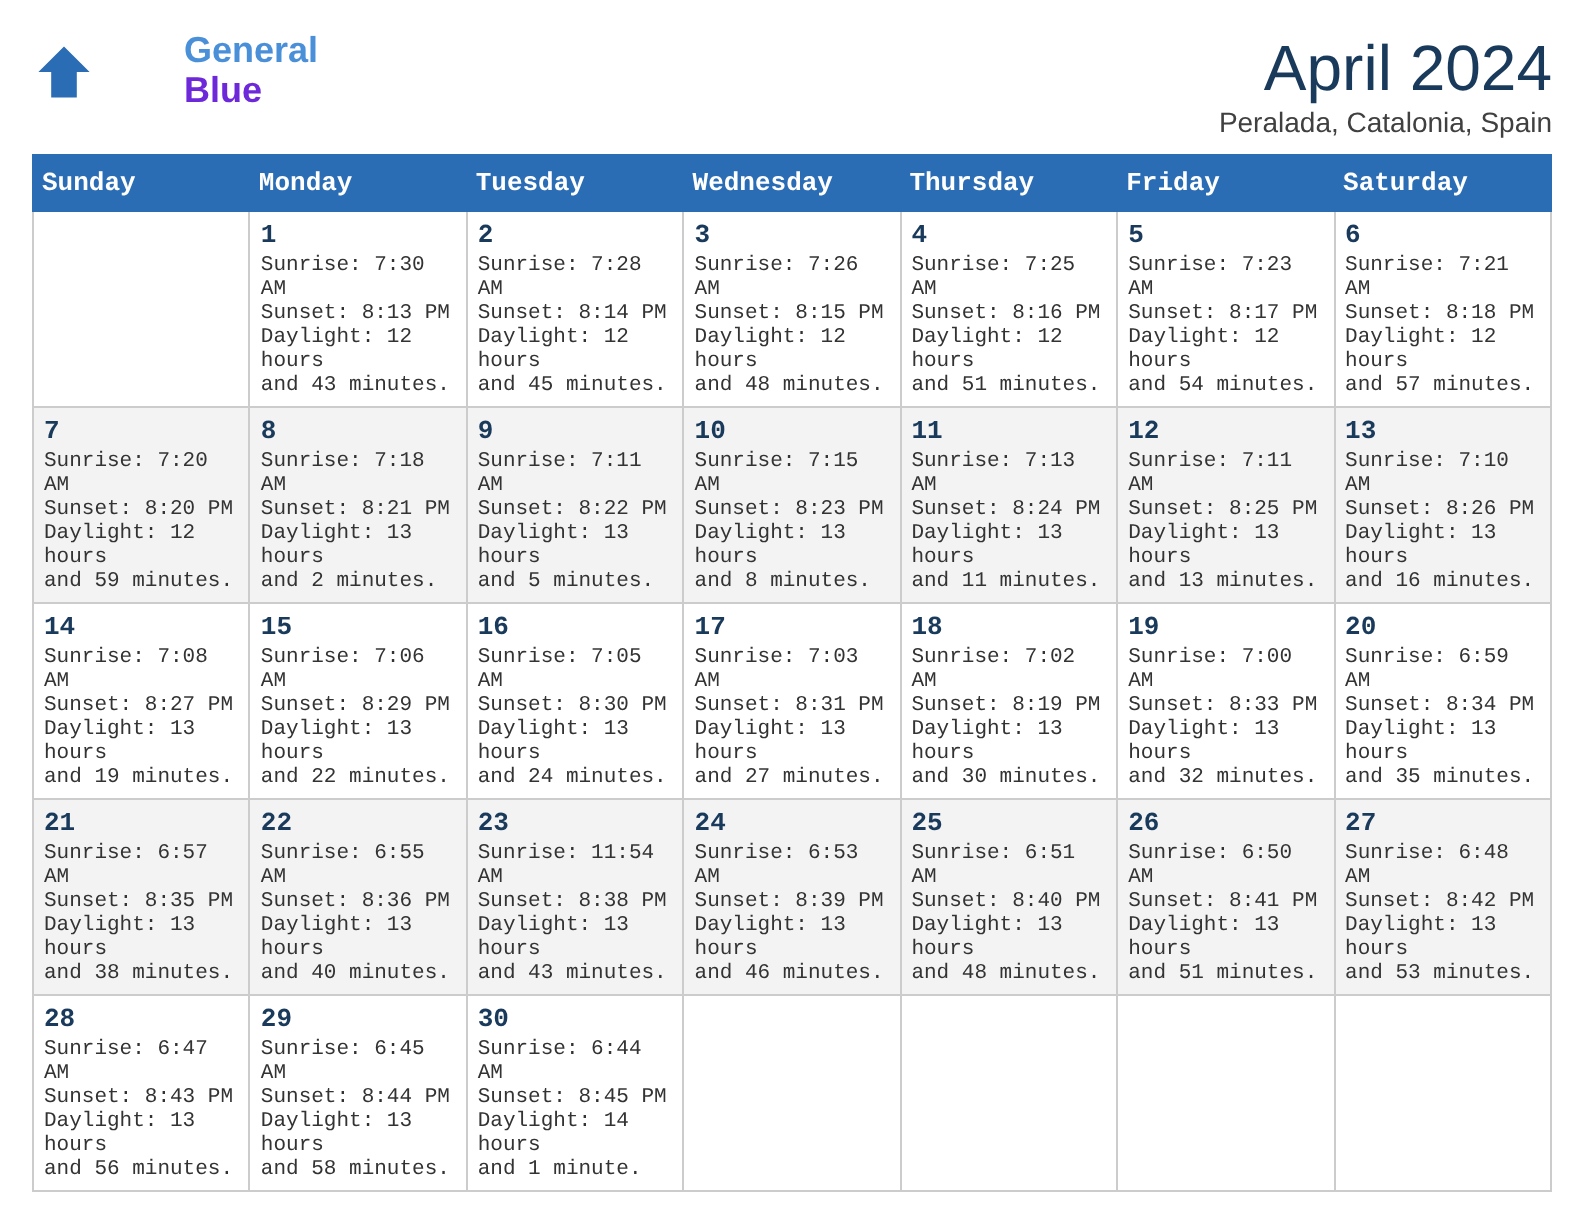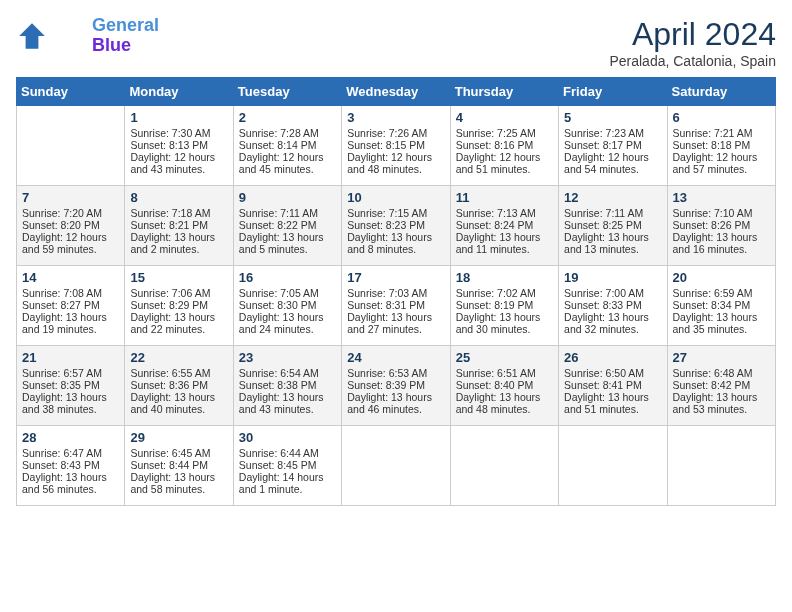--- a/index.html
+++ b/index.html
@@ -44,20 +44,21 @@
       color: #1a3a5c;
     }
     .subtitle {
       font-size: 14px;
       color: #404040;
     }
     table {
       width: 100%;
       border-collapse: collapse;
       table-layout: fixed;
+      font-family: Liberation Mono, monospace;
     }
     th {
       background-color: #2a6db5;
       color: #fff;
       font-size: 13px;
       font-weight: bold;
       padding: 6px 4px;
       text-align: left;
       border: 1px solid #2a6db5;
     }
@@ -269,21 +270,21 @@
         </td>
         <td>
           <span class="day-num">22</span>
           <div>Sunrise: 6:55 AM</div>
           <div>Sunset: 8:36 PM</div>
           <div>Daylight: 13 hours</div>
           <div>and 40 minutes.</div>
         </td>
         <td>
           <span class="day-num">23</span>
-          <div>Sunrise: 6:54 AM</div>
+          <div>Sunrise: 11:54 AM</div>
           <div>Sunset: 8:38 PM</div>
           <div>Daylight: 13 hours</div>
           <div>and 43 minutes.</div>
         </td>
         <td>
           <span class="day-num">24</span>
           <div>Sunrise: 6:53 AM</div>
           <div>Sunset: 8:39 PM</div>
           <div>Daylight: 13 hours</div>
           <div>and 46 minutes.</div>

